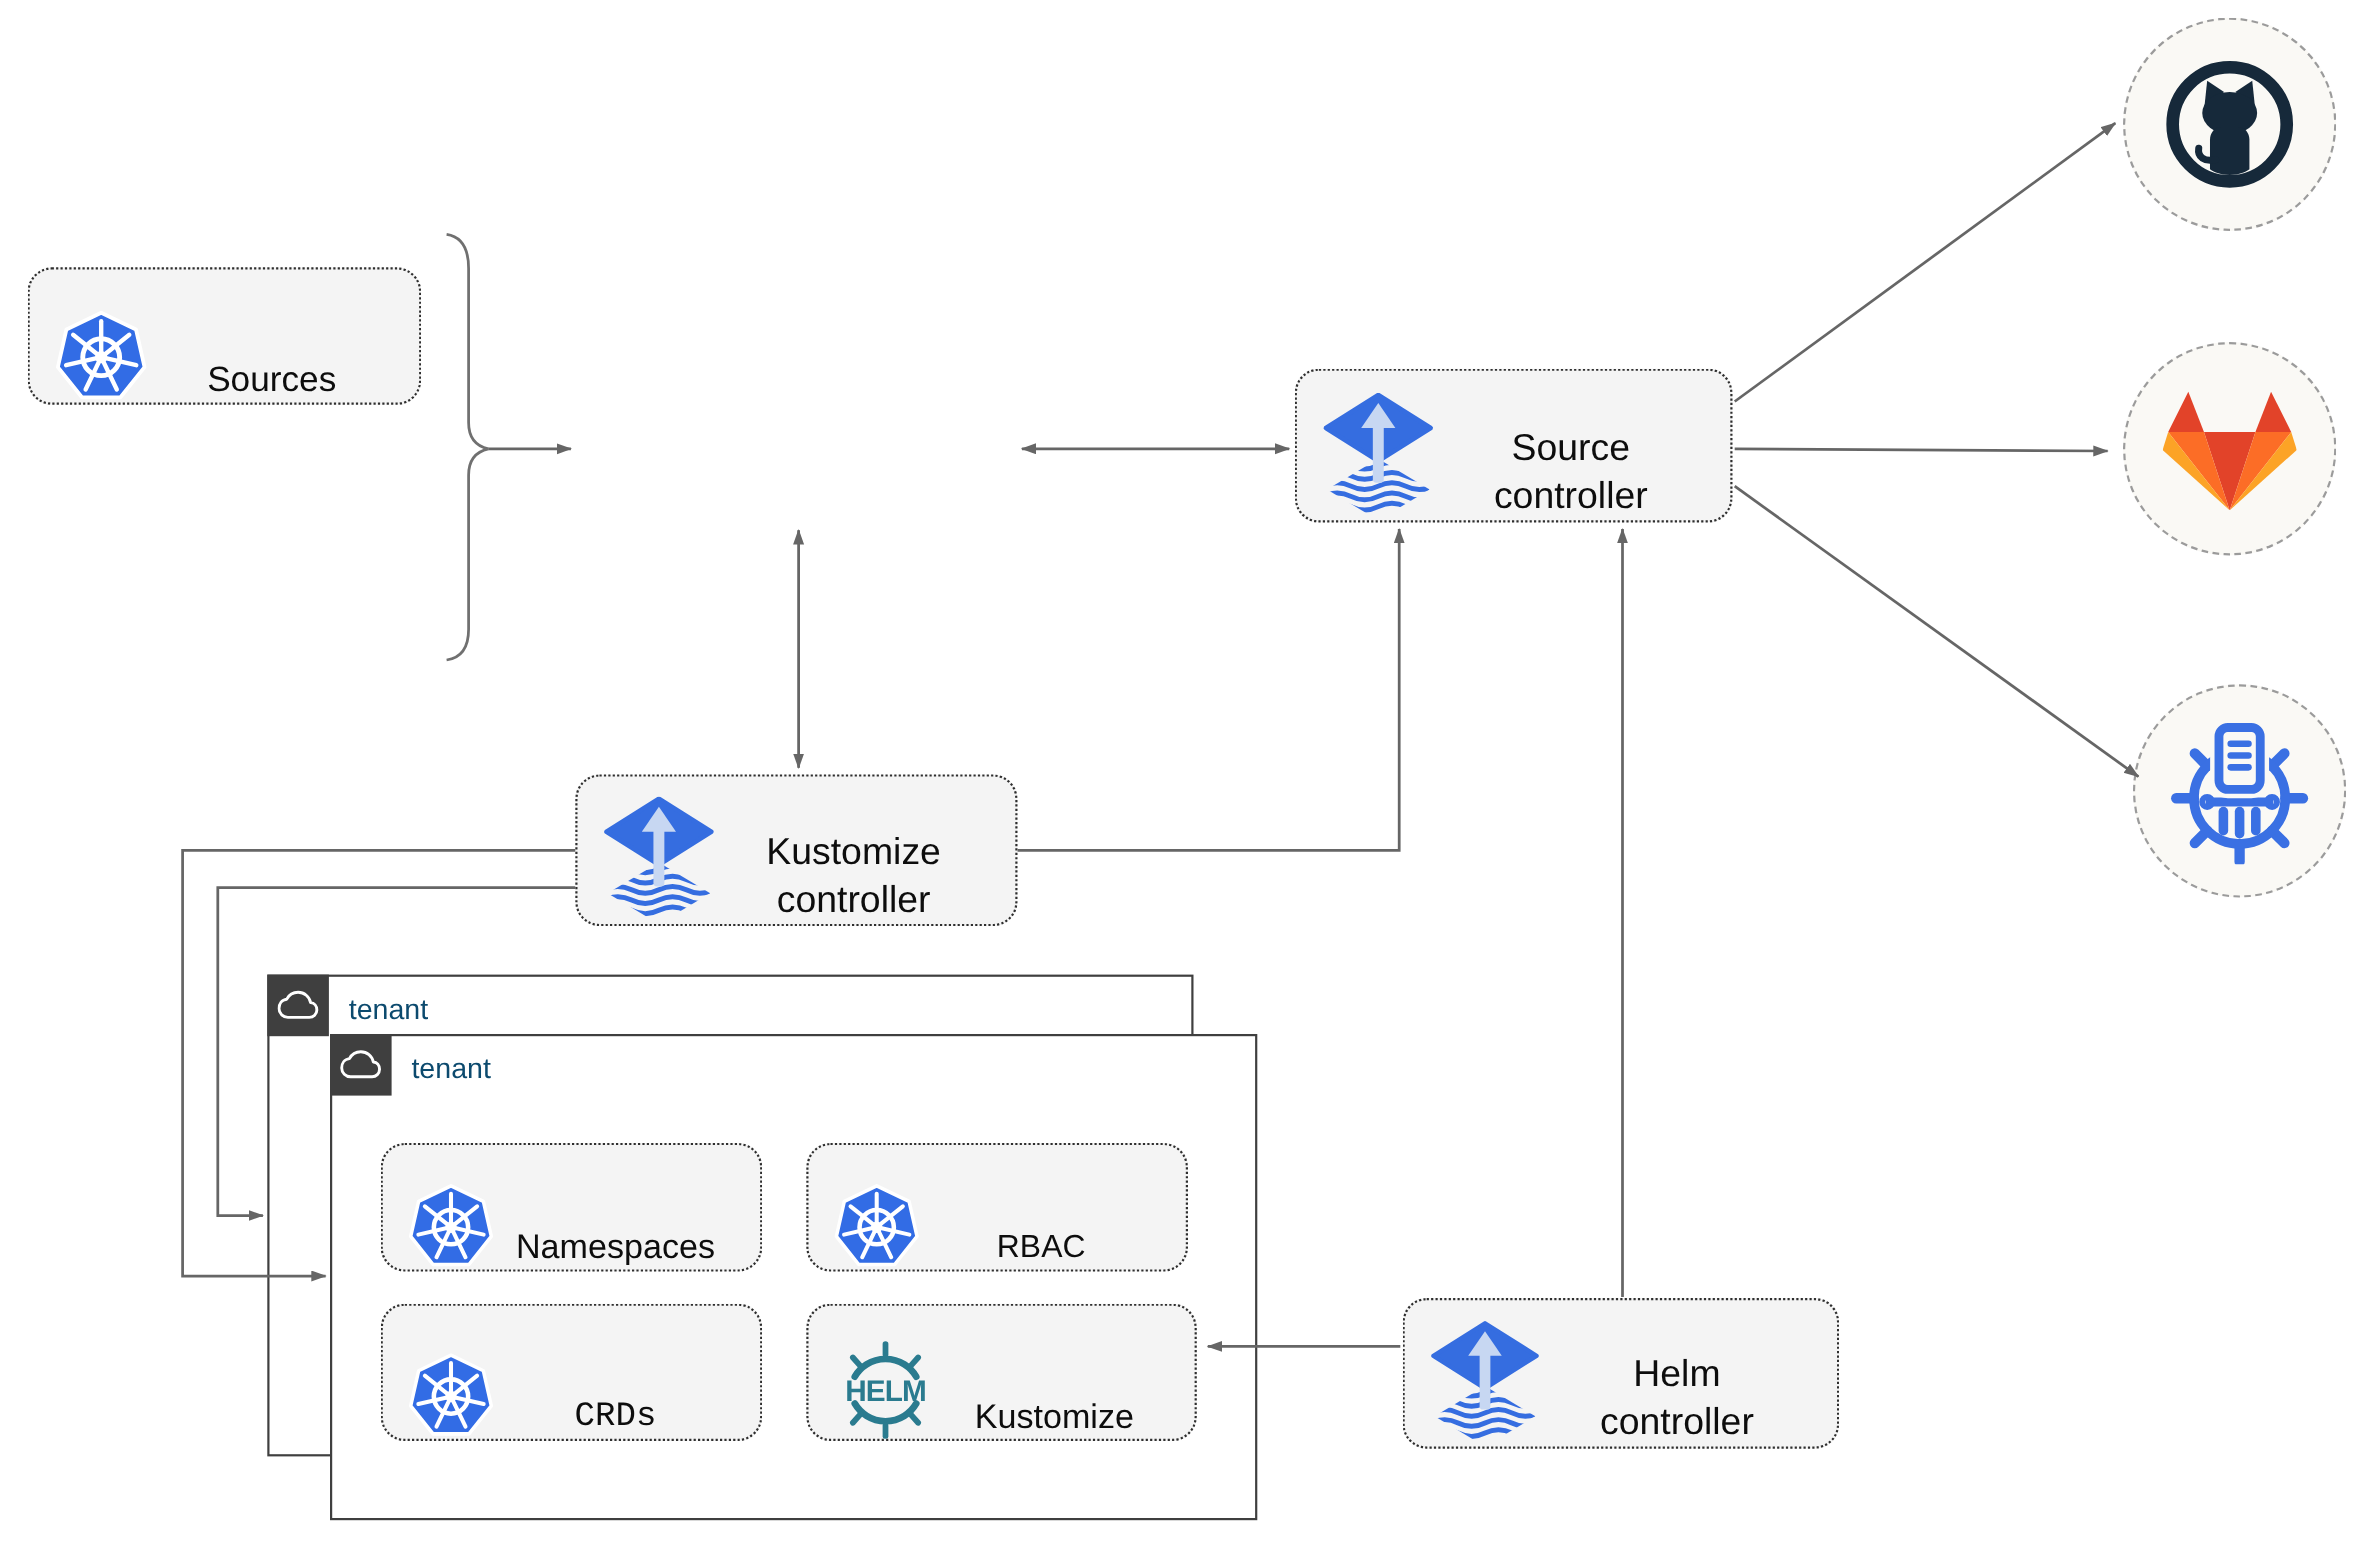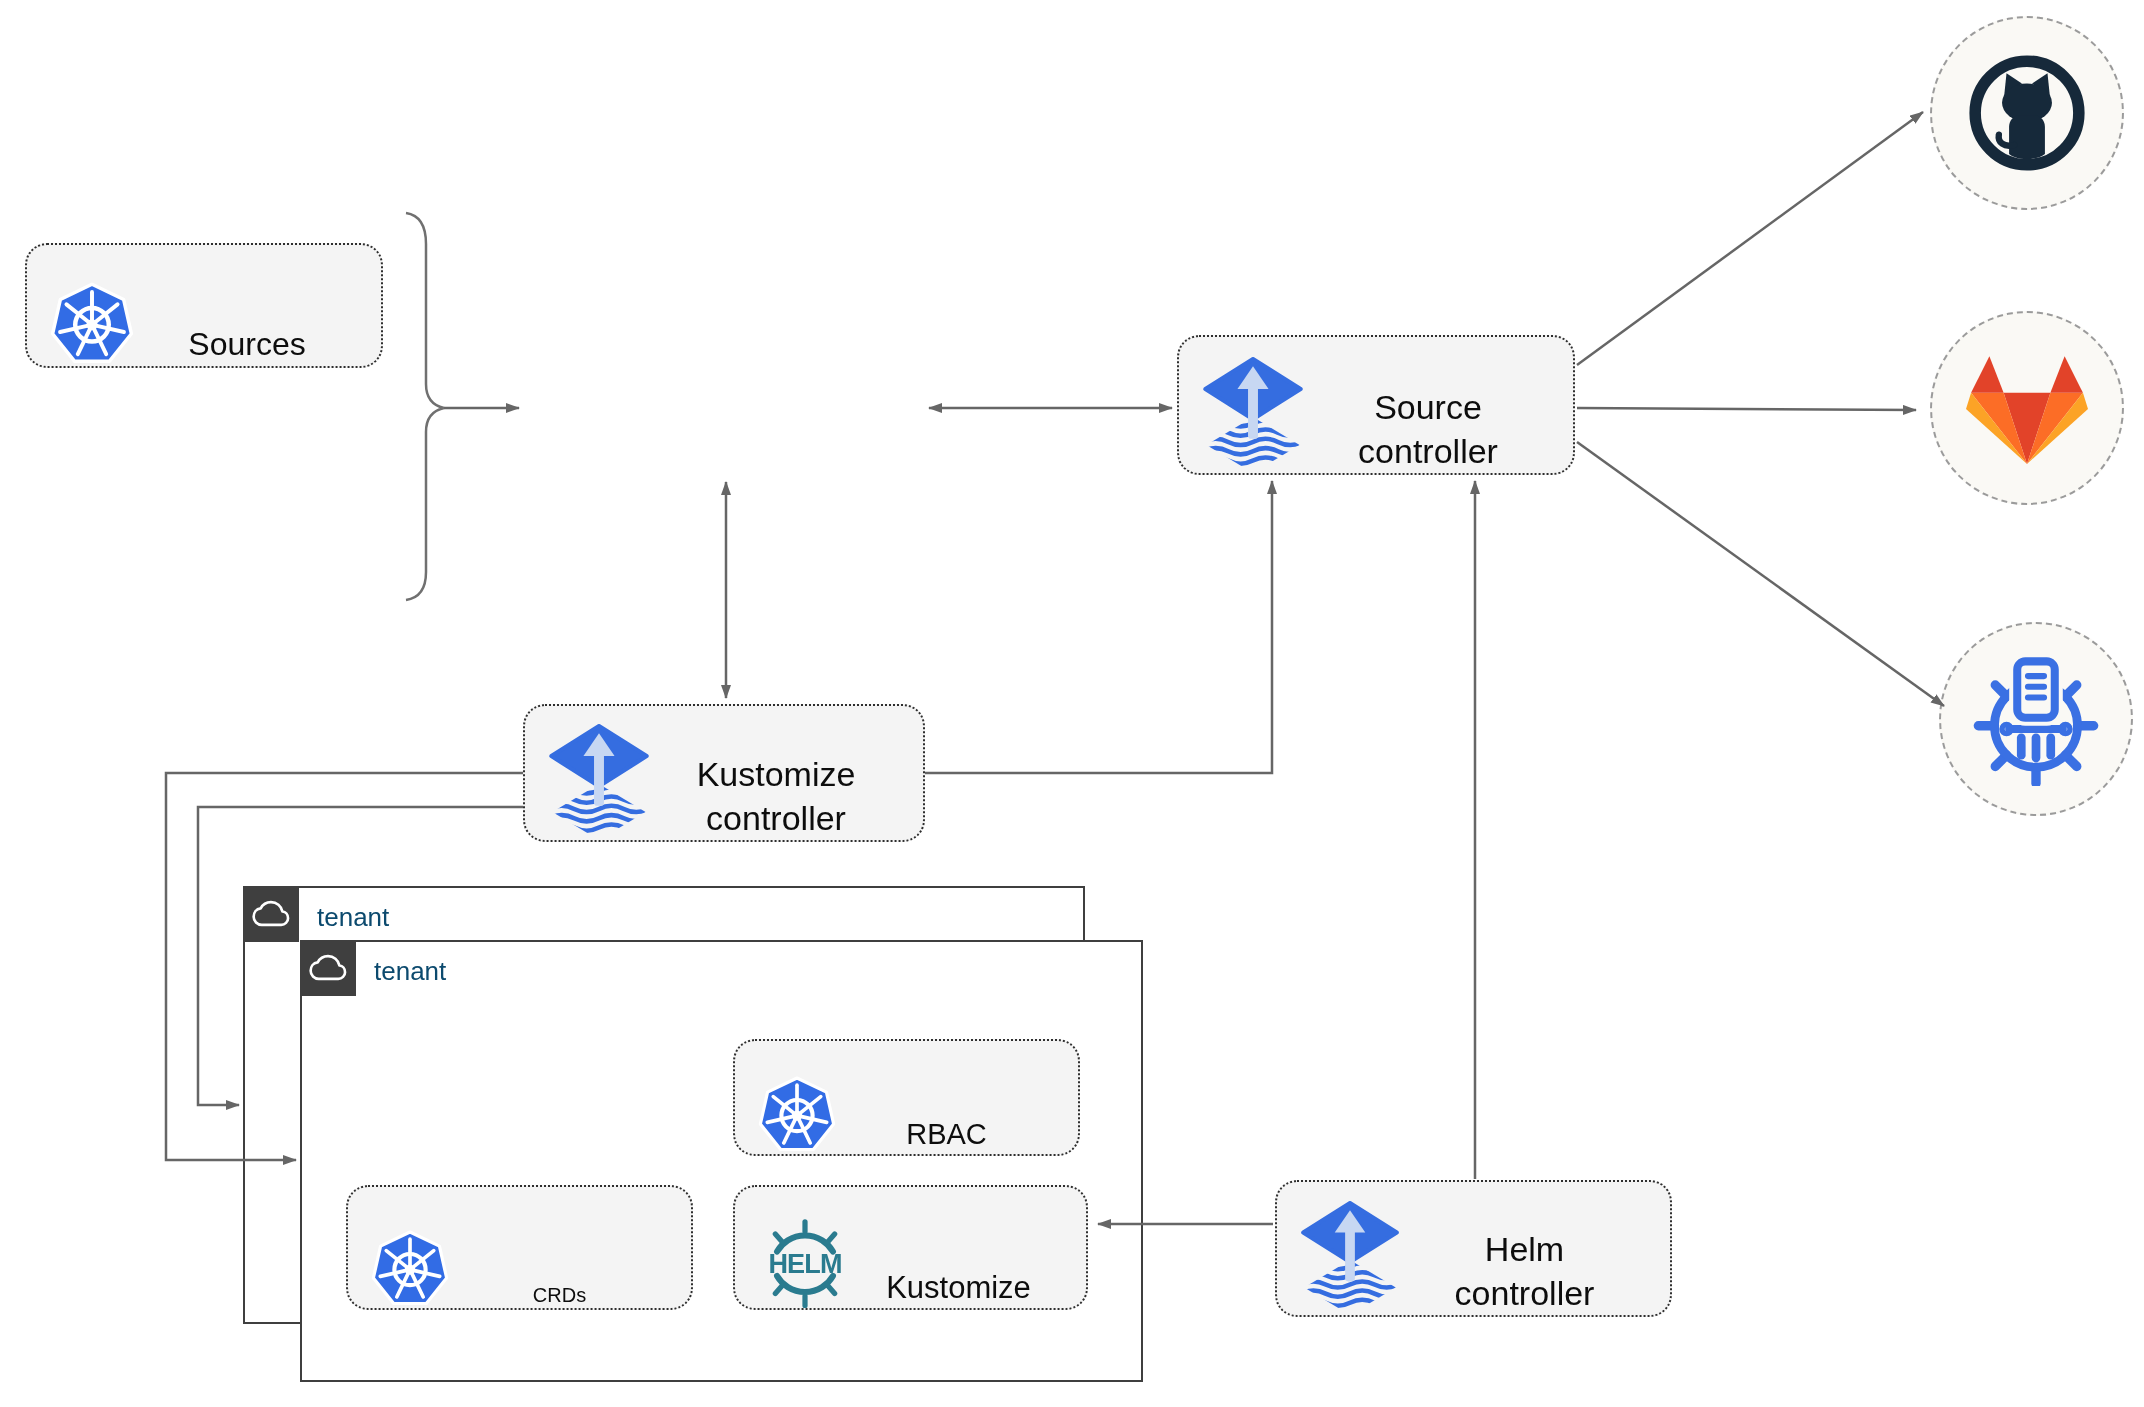--- a/index.html
+++ b/index.html
@@ -181,33 +181,39 @@
   </div>
 
   <div class="node ctrl" style="left:1275px;top:1180px;width:397px;height:137px;">
     <svg class="icon" width="102" height="114" viewBox="0 0 100 112">
         <use href="#sym-flux"></use>
       </svg>
     <div class="label">Helm
 controller</div>
   </div>
 
+  <div class="node" style="left:346px;top:1039px;width:347px;height:117px;z-index:12;">
+    <svg class="icon" width="80" height="80" viewBox="0 0 100 100">
+        <use href="#sym-k8s"></use>
+      </svg>
+    <div class="label" style="font-size:31px;">Namespaces</div>
+  </div>
 
   <div class="node" style="left:733px;top:1039px;width:347px;height:117px;z-index:12;">
     <svg class="icon" width="80" height="80" viewBox="0 0 100 100">
         <use href="#sym-k8s"></use>
       </svg>
     <div class="label" style="font-size:29px;">RBAC</div>
   </div>
 
   <div class="node" style="left:346px;top:1185px;width:347px;height:125px;z-index:12;">
     <svg class="icon" width="80" height="80" viewBox="0 0 100 100">
         <use href="#sym-k8s"></use>
       </svg>
-    <div class="label" style="font-size:20px;">CRDs</div>
+    <div class="label" style="font-size:31px;font-family:Liberation Mono, monospace;">CRDs</div>
   </div>
 
   <div class="node" style="left:733px;top:1185px;width:355px;height:125px;z-index:12;">
     <svg class="icon" width="96" height="92" viewBox="0 0 110 100">
       <path class="helm-stroke" d="M23,38 A37,37 0 0 1 87,38" stroke-width="7"></path>
       <path class="helm-stroke" d="M23,66 A37,37 0 0 0 87,66" stroke-width="7"></path>
       <g class="helm-stroke" stroke-width="6">
         <line x1="55" y1="15" x2="55" y2="4"></line>
           <line x1="55" y1="89" x2="55" y2="100"></line>
         <line x1="81" y1="27" x2="89" y2="18"></line>

